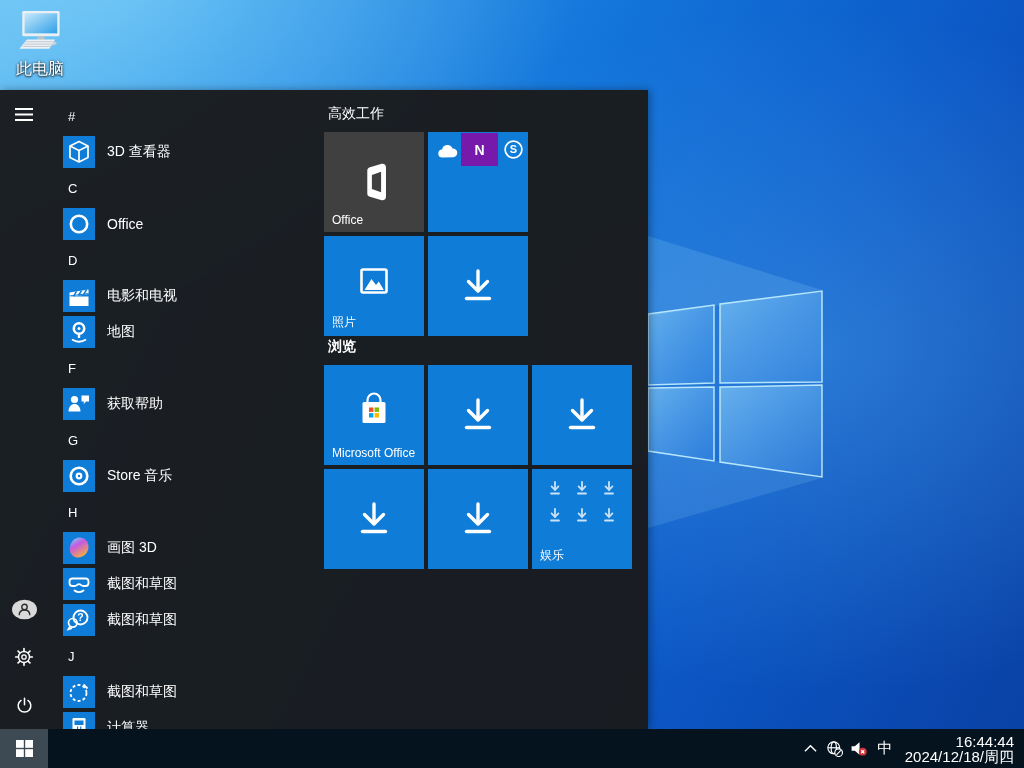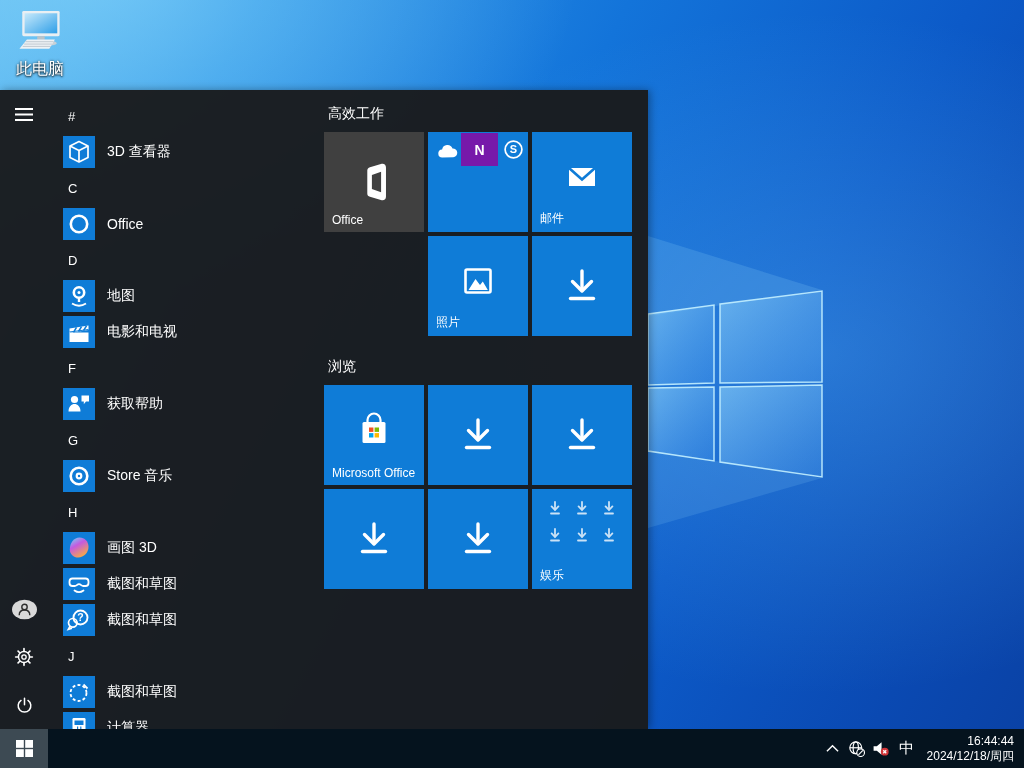--- a/index.html
+++ b/index.html
@@ -27,42 +27,42 @@
   .rail-spacer{flex:1;}
 
   .apps{width:276px;flex:none;box-sizing:border-box;padding:8px 0 0 15px;overflow:hidden;}
   .app-letter{height:36px;display:flex;align-items:center;padding-left:5px;font-size:13px;color:#fff;cursor:pointer;}
   .app-row{height:36px;display:flex;align-items:center;cursor:pointer;}
   .app-ic{width:32px;height:32px;flex:none;background:#0f7cd7;display:flex;align-items:center;justify-content:center;}
   .app-name{margin-left:12px;font-size:14px;white-space:nowrap;}
 
   .tiles{width:324px;flex:none;box-sizing:border-box;padding-top:13px;}
   .grp-title{font-size:14px;padding-left:4px;height:20px;line-height:20px;margin-bottom:9px;}
-  .grp-title.second{margin-top:20px;}
+  .grp-title.second{margin-top:0;font-weight:bold;}
   .tile-grid{display:grid;grid-template-columns:repeat(3,100px);grid-auto-rows:100px;gap:4px;}
   .tile{position:relative;background:#0f7cd7;cursor:pointer;overflow:hidden;}
   .tile.office{background:#404040;}
   .tile-label{position:absolute;left:8px;bottom:5px;font-size:12px;color:#fff;white-space:nowrap;}
   .tile-center{position:absolute;inset:0;display:flex;align-items:center;justify-content:center;}
   .tile-empty{visibility:hidden;}
   .mini{position:absolute;}
   .onenote-mini{position:absolute;left:33px;top:1px;width:37px;height:33px;background:#7719aa;
      display:flex;align-items:center;justify-content:center;color:#fff;font-size:14px;font-weight:bold;}
   .ent-arrows{position:absolute;left:0;top:6px;right:0;display:grid;
      grid-template-columns:repeat(3,1fr);justify-items:center;row-gap:12px;padding:6px 10px 0 10px;opacity:.78;}
 
   
   .taskbar{position:absolute;left:0;top:729px;width:1024px;height:39px;background:#05131e;
      display:flex;align-items:center;color:#fff;}
   .start-btn{width:48px;height:39px;flex:none;background:#3d4a53;display:flex;align-items:center;justify-content:center;cursor:pointer;}
   .tb-spacer{flex:1;}
   .tray{display:flex;align-items:center;}
   .tray-ic{width:24px;height:24px;display:flex;align-items:center;justify-content:center;cursor:pointer;}
   .ime{width:28px;text-align:center;font-size:15px;cursor:pointer;}
-  .clock{text-align:right;font-size:12px;line-height:15px;padding:0 10px 0 6px;cursor:pointer;}
+  .clock{text-align:right;font-size:15px;line-height:15px;padding:0 10px 0 6px;cursor:pointer;}
 </style>
 </head>
 <body>
 
 <div class="screen">
 
   <div class="wallpaper">
     <svg class="win-logo" width="424" height="320" viewBox="0 0 424 320">
       <defs>
         <linearGradient id="paneg" x1="0" y1="0" x2="1" y2="1">
@@ -172,42 +172,42 @@
               <circle cx="16" cy="16" r="8.2" fill="none" stroke="#fff" stroke-width="2.6"></circle>
             </svg>
         </span>
         <span class="app-name">Office</span>
       </div>
 
       <div class="app-letter">D</div>
       <div class="app-row">
         <span class="app-ic">
           <svg width="32" height="32" viewBox="0 0 32 32">
+              <g fill="#fff">
+            <path d="M6.5,12.5 L25.5,9.5 L25.5,14 L6.5,17 Z"></path>
+                <rect x="6.5" y="16.5" width="19" height="9.5"></rect>
+              </g>
+            <path d="M10.5,16.3 l3,-4.9 M15.5,15.5 l3,-4.9 M20.5,14.7 l3,-4.9" stroke="#0f7cd7" stroke-width="1.6"></path>
+            <line x1="6.5" y1="16" x2="25.5" y2="13.5" stroke="#0f7cd7" stroke-width="1.2"></line>
+            </svg>
+        </span>
+        <span class="app-name">电影和电视</span>
+      </div>
+      <div class="app-row">
+        <span class="app-ic">
+          <svg width="32" height="32" viewBox="0 0 32 32">
               <g fill="none" stroke="#fff">
             <circle cx="16" cy="12.5" r="5.2" stroke-width="2.6"></circle>
                 <path d="M16,18 L16,22" stroke-width="2.4"></path>
             <path d="M9,23.5 q7,4.5 14,0" stroke-width="1.8"></path>
               </g>
             <circle cx="16" cy="12.5" r="1.5" fill="#fff"></circle>
             </svg>
         </span>
         <span class="app-name">地图</span>
-      </div>
-      <div class="app-row">
-        <span class="app-ic">
-          <svg width="32" height="32" viewBox="0 0 32 32">
-              <g fill="#fff">
-            <path d="M6.5,12.5 L25.5,9.5 L25.5,14 L6.5,17 Z"></path>
-                <rect x="6.5" y="16.5" width="19" height="9.5"></rect>
-              </g>
-            <path d="M10.5,16.3 l3,-4.9 M15.5,15.5 l3,-4.9 M20.5,14.7 l3,-4.9" stroke="#0f7cd7" stroke-width="1.6"></path>
-            <line x1="6.5" y1="16" x2="25.5" y2="13.5" stroke="#0f7cd7" stroke-width="1.2"></line>
-            </svg>
-        </span>
-        <span class="app-name">电影和电视</span>
       </div>
 
       <div class="app-letter">F</div>
       <div class="app-row">
         <span class="app-ic">
           <svg width="32" height="32" viewBox="0 0 32 32">
               <g fill="#fff">
             <circle cx="11.5" cy="11.5" r="3.6"></circle>
             <path d="M5.5,23.5 c0,-5 3,-7.5 6,-7.5 c3,0 6,2.5 6,7.5 Z"></path>
             <path d="M18.5,7.5 h7.5 v6 h-3 l-2.2,2.8 v-2.8 h-2.3 Z"></path>
@@ -314,29 +314,20 @@
             </svg>
           <div class="onenote-mini">
             <span>N</span>
           </div>
           <svg class="mini" style="left:75px;top:7px;" width="21" height="21" viewBox="0 0 22 22">
             <circle cx="11" cy="11" r="8.8" fill="none" stroke="#fff" stroke-width="1.8"></circle>
             <text x="11" y="15" font-size="11.5" font-weight="bold" fill="#fff" text-anchor="middle">S</text>
             </svg>
         </div>
 
-        <div class="tile">
-          <span class="tile-center" style="padding-bottom:10px;">
-            <svg width="48" height="48" viewBox="0 0 48 48">
-              <rect x="11" y="15" width="26" height="18" fill="#fff"></rect>
-              <path d="M11,15 L24,26.5 L37,15" fill="none" stroke="#0f7cd7" stroke-width="2.6"></path>
-              </svg>
-          </span>
-          <span class="tile-label">邮件</span>
-        </div>
 
         <div class="tile-empty"></div>
 
         <div class="tile">
           <span class="tile-center" style="padding-bottom:10px;">
             <svg width="48" height="48" viewBox="0 0 48 48">
               <rect x="11.5" y="12.5" width="25" height="23" rx="1.5" fill="none" stroke="#fff" stroke-width="2.6"></rect>
               <path fill="#fff" d="M14.5,33 L21.5,22 L26,28 L28.8,24.5 L33.8,33 Z"></path>
               </svg>
           </span>

